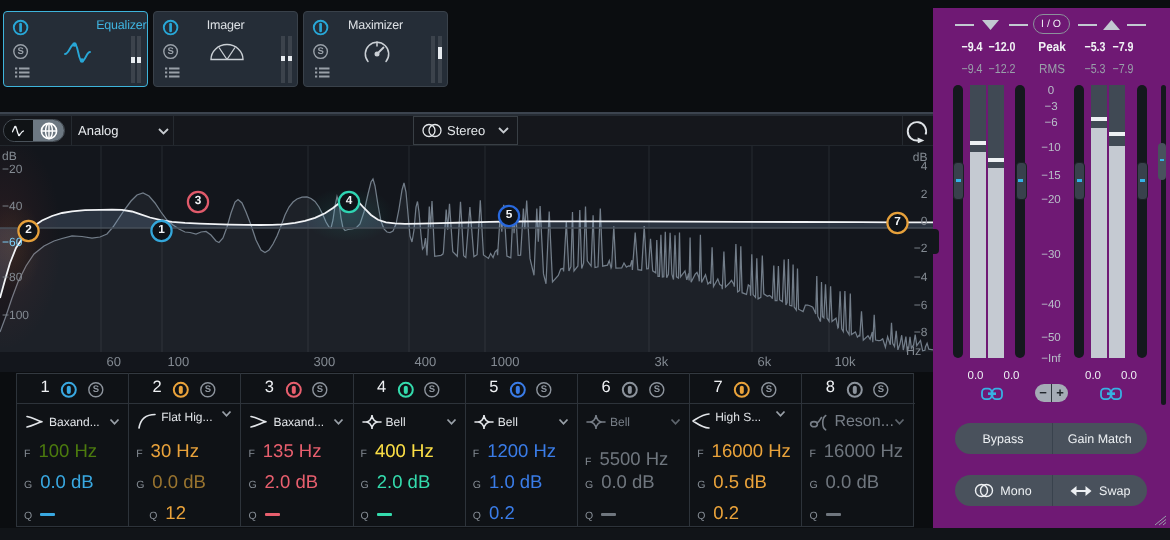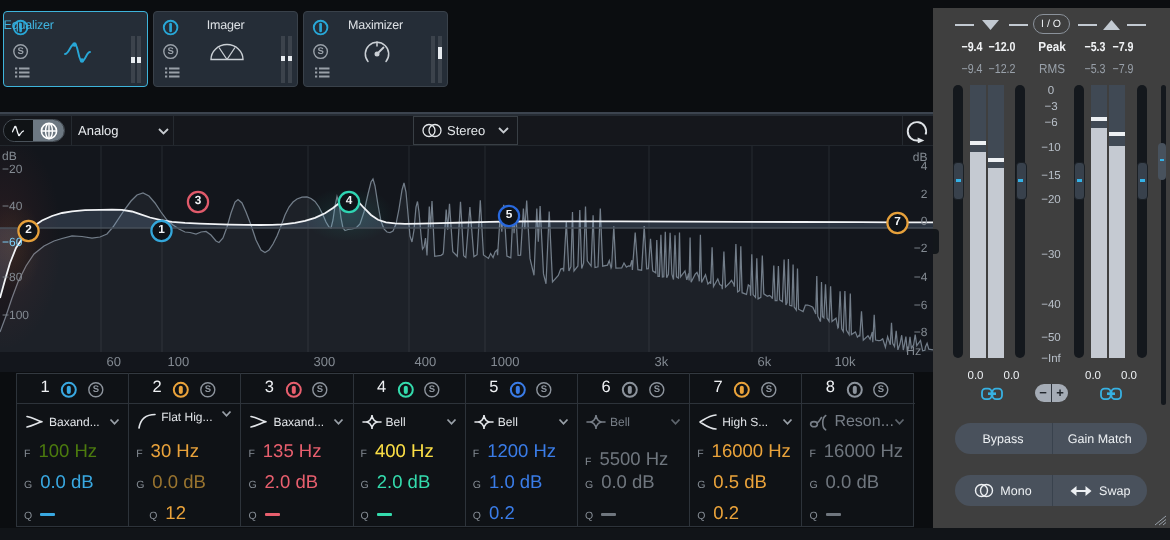--- a/index.html
+++ b/index.html
@@ -19,21 +19,21 @@
         <text x="9.6" y="9.6" fill="#9aa1a9" font-size="9.5" font-weight="bold" text-anchor="middle" dominant-baseline="central" font-family="Liberation Sans">S</text>
       </svg>
       <svg style="position:absolute;left:11px;top:54.5px" width="16" height="12">
         <rect x="0" y="0.5" width="2.2" height="2" fill="#9aa1a9"></rect>
         <rect x="4" y="0.5" width="10.5" height="2" fill="#9aa1a9"></rect>
         <rect x="0" y="4.5" width="2.2" height="2" fill="#9aa1a9"></rect>
         <rect x="4" y="4.5" width="10.5" height="2" fill="#9aa1a9"></rect>
         <rect x="0" y="8.5" width="2.2" height="2" fill="#9aa1a9"></rect>
         <rect x="4" y="8.5" width="10.5" height="2" fill="#9aa1a9"></rect>
       </svg>
-      <div style="position:absolute;left:0;top:6px;width:100%;text-align:left;font-size:12.5px;letter-spacing:-0.2px;color:#40b4e0">Equalizer</div>
+      <div style="position:absolute;left:0;top:6px;width:100%;text-align:right;font-size:12.5px;letter-spacing:-0.2px;color:#40b4e0">Equalizer</div>
       <svg style="position:absolute;left:60px;top:29px" width="27" height="24" viewBox="0 0 27 24">
         <path d="M1,13 C5,13 6.5,3 10.5,3 C14.5,3 14,20 18,20 C21.5,20 22.5,11 26,11" stroke="#29a8d8" stroke-width="1.9" fill="none" stroke-linecap="round"></path>
         <circle cx="10.5" cy="3.5" r="2.2" fill="#29a8d8"></circle>
         <circle cx="18" cy="19.5" r="2.2" fill="#29a8d8"></circle>
       </svg>
       <div style="position:absolute;left:127px;top:24px;width:4px;height:46.5px;background:#3d444d">
         <div style="position:absolute;left:0;top:20.6px;width:100%;height:6px;background:#e8ecf0"></div>
       </div>
       <div style="position:absolute;left:133.5px;top:24px;width:4px;height:46.5px;background:#3d444d">
         <div style="position:absolute;left:0;top:20.6px;width:100%;height:6px;background:#e8ecf0"></div>
@@ -357,21 +357,21 @@
       <div style="position:absolute;left:0;top:0;width:100%;height:30px;border-bottom:1px solid #2e343b"></div>
       <div style="position:absolute;left:20px;top:5.5px;width:16px;text-align:center;font-size:16.5px;line-height:16.5px;color:#f0f2f5">7</div>
       <svg style="position:absolute;left:42.2px;top:6.800000000000001px" width="19.6" height="19.6">
         <circle cx="9.8" cy="9.8" r="7.0" stroke="#eba43c" stroke-width="2.0" fill="none"></circle>
         <line x1="9.8" y1="7.700000000000001" x2="9.8" y2="11.9" stroke="#eba43c" stroke-width="4.0" stroke-linecap="round"></line>
       </svg>
       <svg style="position:absolute;left:68.7px;top:6.800000000000001px" width="19.6" height="19.6">
         <circle cx="9.8" cy="9.8" r="7.0" stroke="#8d949d" stroke-width="1.4" fill="none"></circle>
         <text x="9.8" y="9.8" fill="#8d949d" font-size="9.5" font-weight="bold" text-anchor="middle" dominant-baseline="central" font-family="Liberation Sans">S</text>
       </svg>
-      <div style="position:absolute;left:7px;top:37px;width:100px;height:24px;display:flex;align-items:center">
+      <div style="position:absolute;left:0;top:37px;width:100px;height:24px;display:flex;align-items:flex-start">
         <svg width="22" height="22" viewBox="0 0 22 22" style="flex:none">
           <path d="M19,4 C12,4.5 8,8 3,11 M3,11 C8,14 12,17.5 19,18" stroke="#e3e6ea" stroke-width="1.6" fill="none" stroke-linecap="round"></path>
         </svg>
         <span style="font-size:12px;color:#e3e6ea;margin-left:3px;white-space:nowrap">High S...</span>
         <svg width="11" height="8" viewBox="0 0 11 8" style="margin-left:auto;margin-right:4px">
           <path d="M1.5,1.5 L5.5,5.8 L9.5,1.5" stroke="#9aa1a9" stroke-width="1.8" fill="none"></path>
         </svg>
       </div>
       <div style="position:absolute;left:7px;top:67px;width:102px;height:22px"><span style="font-size:10.5px;color:#878e96">F</span><span style="font-size:18.5px;margin-left:8px"><span style="color:#eba43c">16000 Hz</span></span></div>
       <div style="position:absolute;left:7px;top:97.5px;width:102px;height:22px"><span style="font-size:10.5px;color:#878e96">G</span><span style="font-size:18.5px;margin-left:8px"><span style="color:#eba43c">0.5 dB</span></span></div>
@@ -397,21 +397,21 @@
         <svg width="11" height="8" viewBox="0 0 11 8" style="margin-left:auto;margin-right:4px">
           <path d="M1.5,1.5 L5.5,5.8 L9.5,1.5" stroke="#5f666e" stroke-width="1.8" fill="none"></path>
         </svg>
       </div>
       <div style="position:absolute;left:7px;top:67px;width:102px;height:22px"><span style="font-size:10.5px;color:#878e96">F</span><span style="font-size:18.5px;margin-left:8px"><span style="color:#70777f">16000 Hz</span></span></div>
       <div style="position:absolute;left:7px;top:97.5px;width:102px;height:22px"><span style="font-size:10.5px;color:#878e96">G</span><span style="font-size:18.5px;margin-left:8px"><span style="color:#70777f">0.0 dB</span></span></div>
       <div style="position:absolute;left:7px;top:129px;width:102px;height:22px"><span style="font-size:10.5px;color:#878e96">Q</span><span style="font-size:18.5px;margin-left:8px"><span style="display:inline-block;width:15px;height:3px;background:#70777f;border-radius:1px;vertical-align:3px"></span></span></div>
     </div>
 
 <div style="position:absolute;left:0;top:528px;width:1170px;height:12px;background:#121519"></div>
-<div style="position:absolute;left:932.5px;top:8px;width:237.5px;height:519.5px;background:#404040">
+<div style="position:absolute;left:932.5px;top:8px;width:237.5px;height:519.5px;background:#701a75">
       <div style="position:absolute;left:22.5px;top:15.5px;width:19px;height:2.5px;background:#c3cad2"></div>
       <div style="position:absolute;left:76.5px;top:15.5px;width:19px;height:2.5px;background:#c3cad2"></div>
       <div style="position:absolute;left:145.5px;top:15.5px;width:19px;height:2.5px;background:#c3cad2"></div>
       <div style="position:absolute;left:194.5px;top:15.5px;width:19px;height:2.5px;background:#c3cad2"></div>
       <svg style="position:absolute;left:49px;top:11px" width="18" height="12">
         <path d="M0,1 L17,1 L8.5,11 Z" fill="#c3cad2"></path>
       </svg>
       <svg style="position:absolute;left:170px;top:11px" width="18" height="12">
         <path d="M0,11 L17,11 L8.5,1 Z" fill="#c3cad2"></path>
       </svg>

